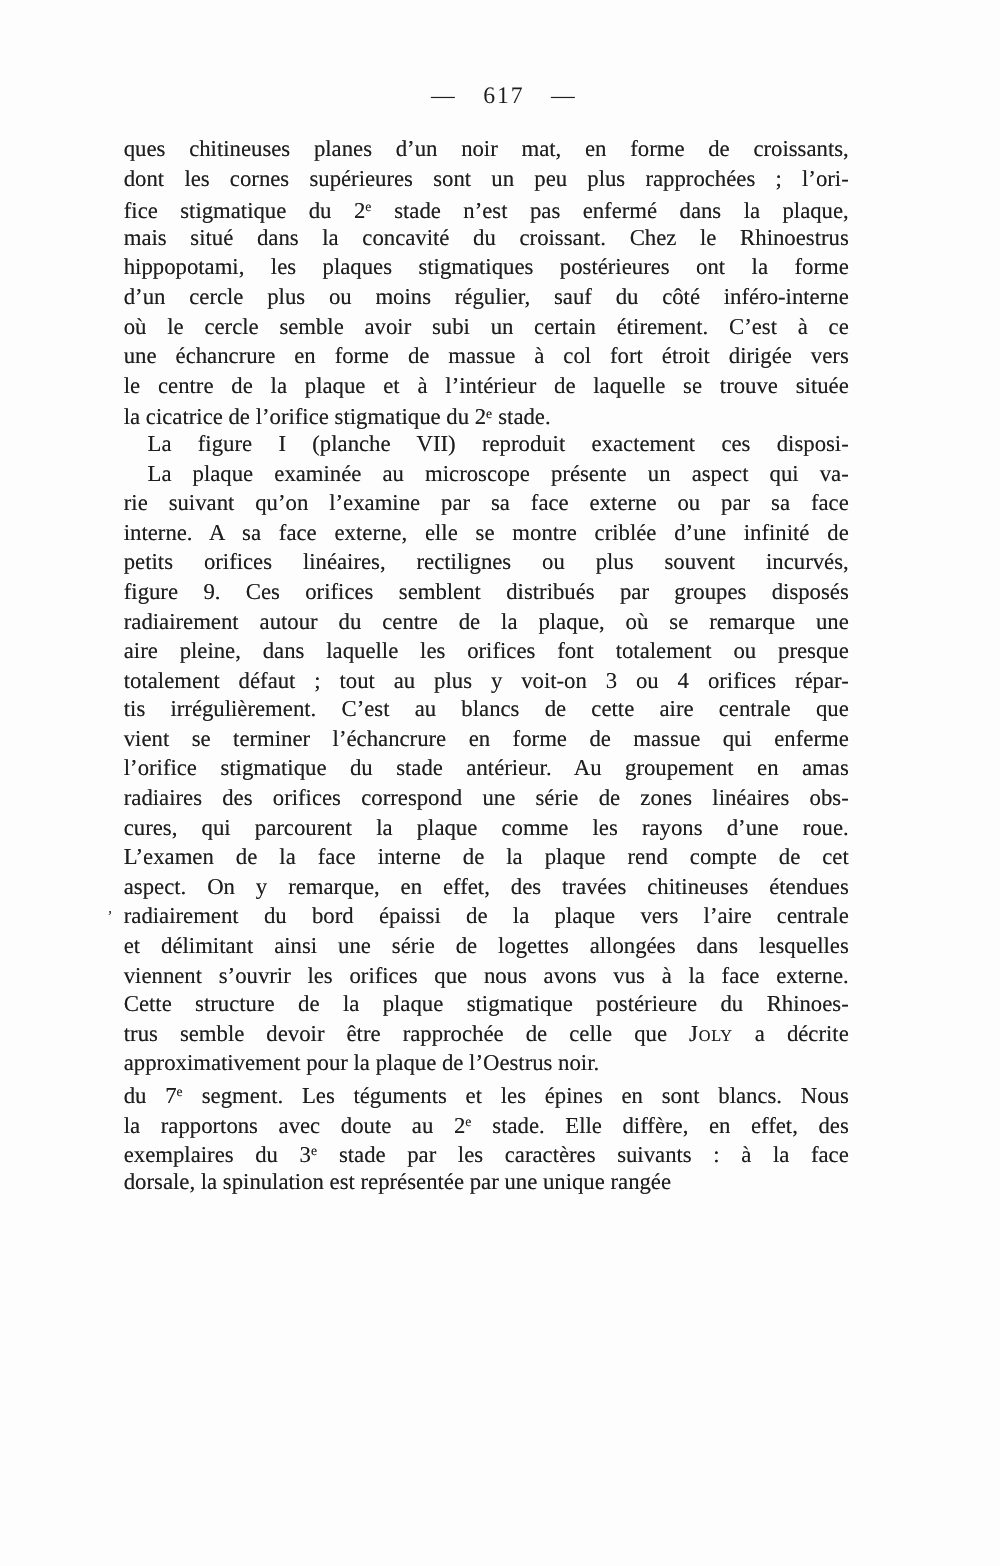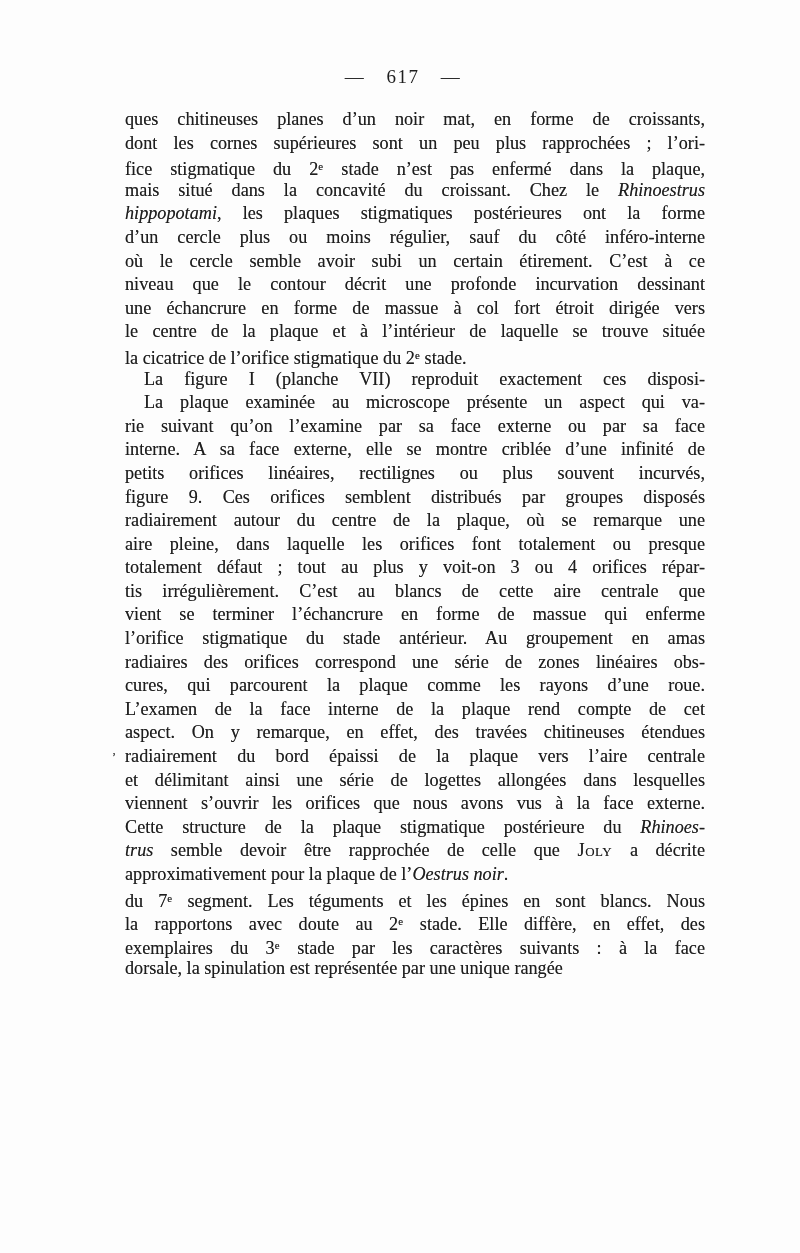--- a/index.html
+++ b/index.html
@@ -25,39 +25,39 @@
     position:absolute;
     top:66px;left:113px;width:580px;
     text-align:center;
     font-size:19px;
     letter-spacing:1.5px;
     word-spacing:15px;
     color:var(--ink);
   }
   .text-block{
     position:absolute;
-    top:108px;left:125px;width:580px;
+    top:108px;left:99px;width:580px;
     font-size:18.2px;
     line-height:var(--lh);
     text-shadow:0 0 0.35px rgba(20,20,20,0.55);
   }
   .line{
     position:relative;
     height:var(--lh);
     text-align:justify;
     text-align-last:justify;
     white-space:normal;
   }
   .line.last{
     text-align-last:left;
   }
   .line.indent{
     text-indent:19px;
   }
-  .italic{font-style:italic;}
+  .italic{}
   .sup{
     font-size:0.60em;
     vertical-align:0.5em;
     letter-spacing:0.3px;
   }
   .smallcaps{
     font-variant:small-caps;
     letter-spacing:0.6px;
   }
   .stray-mark{
@@ -74,21 +74,20 @@
 <div class="page">
   <div class="page-number">— 617 —</div>
   <div class="text-block">
       <div class="line"><span class="">ques chitineuses planes d’un noir mat, en forme de croissants,</span></div>
       <div class="line"><span class="">dont les cornes supérieures sont un peu plus rapprochées ; l’ori-</span></div>
       <div class="line"><span class="">fice stigmatique du 2</span><span class="sup">e</span><span class=""> stade n’est pas enfermé dans la plaque,</span></div>
       <div class="line"><span class="">mais situé dans la concavité du croissant. Chez le </span><span class="italic">Rhinoestrus</span></div>
       <div class="line"><span class="italic">hippopotami</span><span class="">, les plaques stigmatiques postérieures ont la forme</span></div>
       <div class="line"><span class="">d’un cercle plus ou moins régulier, sauf du côté inféro-interne</span></div>
       <div class="line"><span class="">où le cercle semble avoir subi un certain étirement. C’est à ce</span></div>
-      <div class="line"><span class="">niveau que le contour décrit une profonde incurvation dessinant</span></div>
       <div class="line"><span class="">une échancrure en forme de massue à col fort étroit dirigée vers</span></div>
       <div class="line"><span class="">le centre de la plaque et à l’intérieur de laquelle se trouve située</span></div>
       <div class="line last"><span class="">la cicatrice de l’orifice stigmatique du 2</span><span class="sup">e</span><span class=""> stade.</span></div>
       <div class="line indent"><span class="">La figure I (planche VII) reproduit exactement ces disposi-</span></div>
       <div class="line indent"><span class="">La plaque examinée au microscope présente un aspect qui va-</span></div>
       <div class="line"><span class="">rie suivant qu’on l’examine par sa face externe ou par sa face</span></div>
       <div class="line"><span class="">interne. A sa face externe, elle se montre criblée d’une infinité de</span></div>
       <div class="line"><span class="">petits orifices linéaires, rectilignes ou plus souvent incurvés,</span></div>
       <div class="line"><span class="">figure 9. Ces orifices semblent distribués par groupes disposés</span></div>
       <div class="line"><span class="">radiairement autour du centre de la plaque, où se remarque une</span></div>

